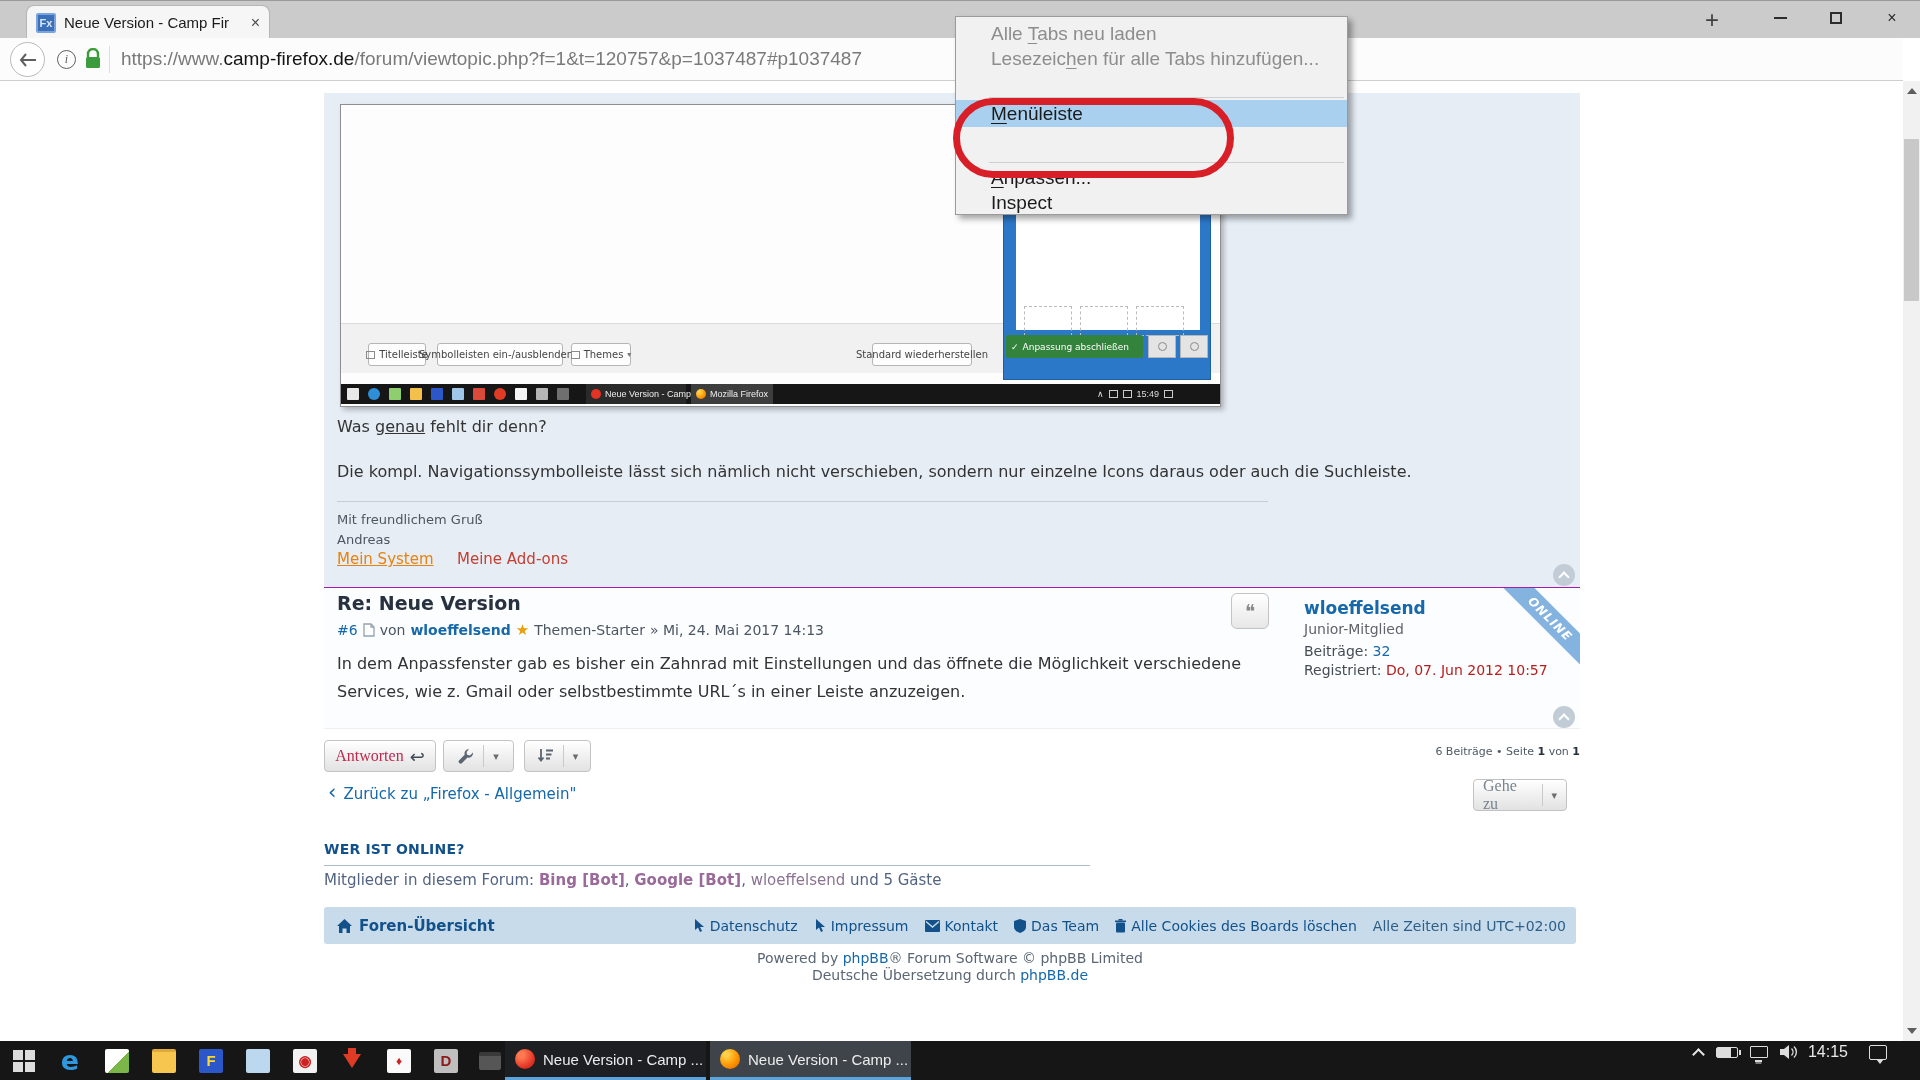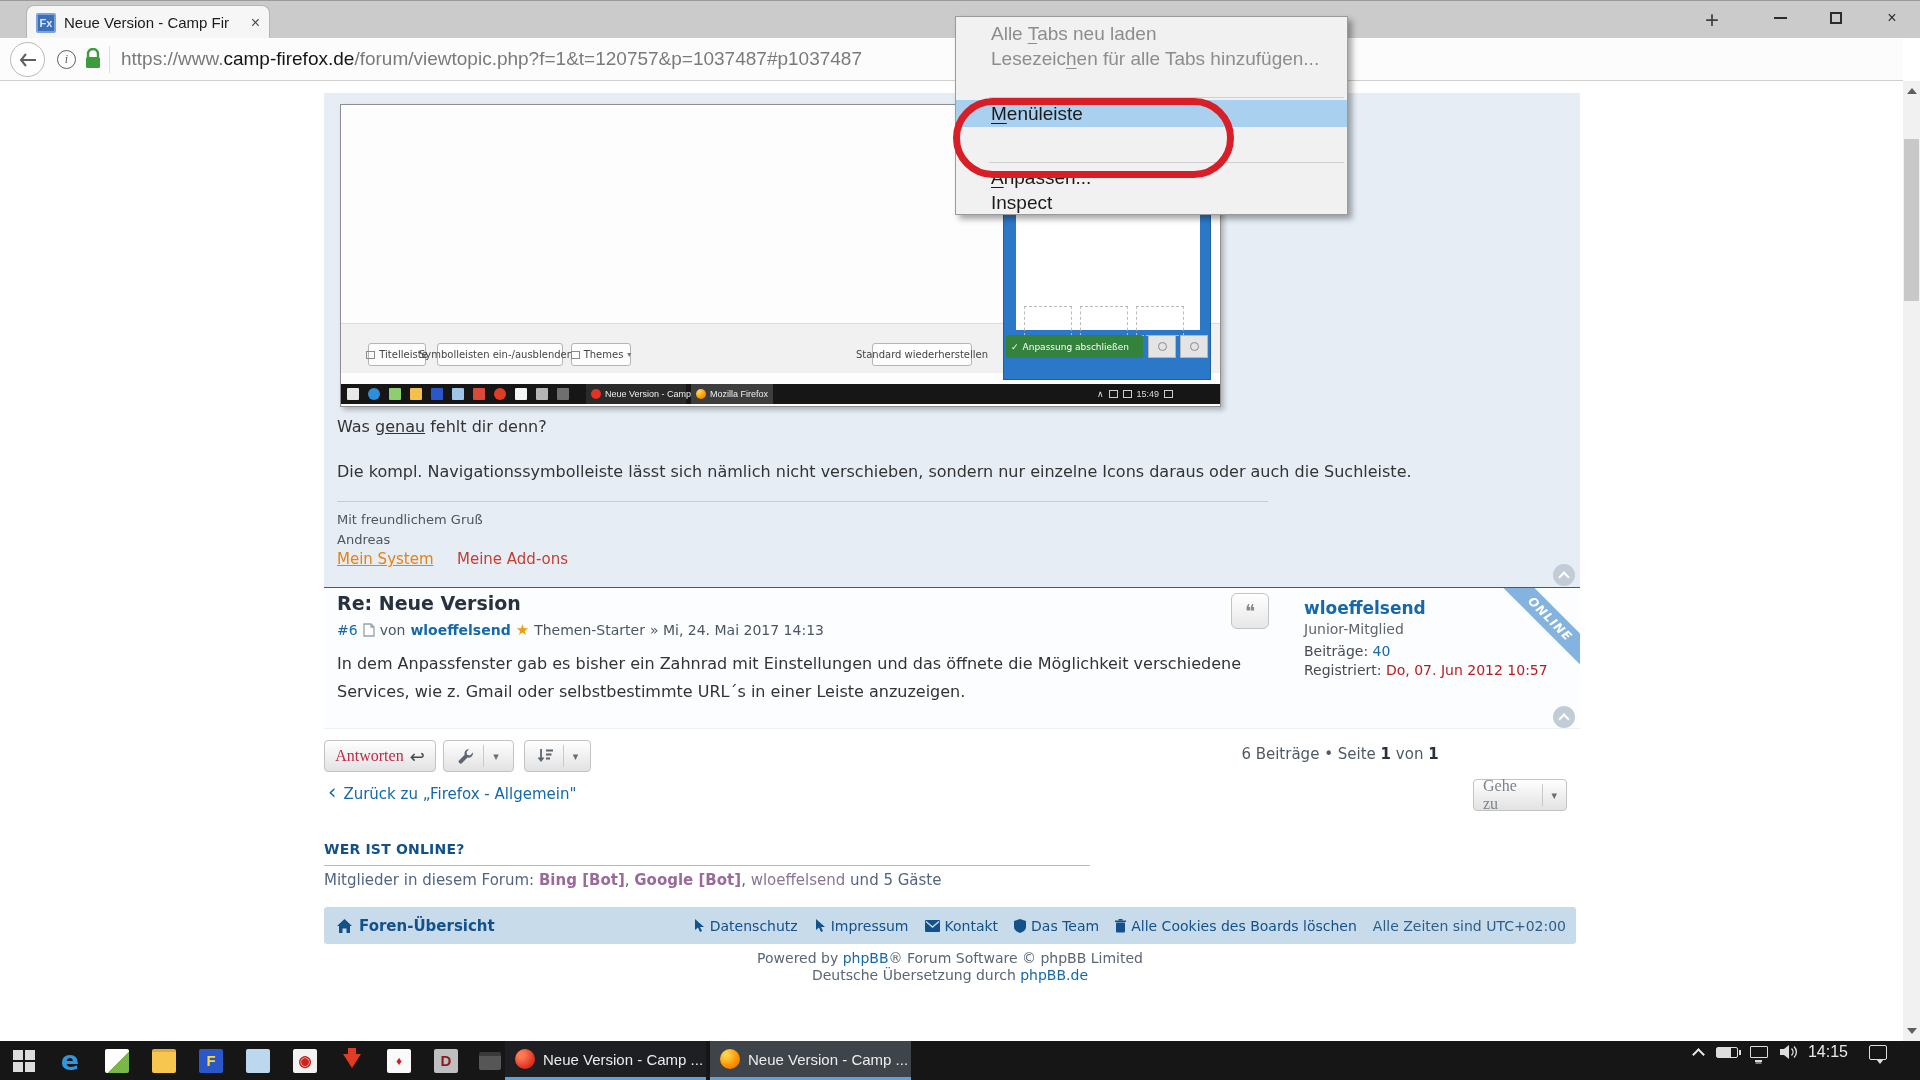--- a/index.html
+++ b/index.html
@@ -91,21 +91,21 @@
   .ribbonwrap{position:absolute;right:0;top:0;width:92px;height:92px;overflow:hidden}
   .ribbon{position:absolute;top:20px;right:-40px;width:140px;transform:rotate(45deg);background:#84b3df;color:#fff;font-weight:bold;font-size:12px;letter-spacing:1px;text-align:center;padding:4px 0;font-style:italic}
 
   
   .fbtn{position:absolute;height:32px;border:1px solid #c3c3c3;border-radius:4px;background:linear-gradient(#ffffff,#e2e2e2);display:flex;align-items:center;justify-content:center;font-size:15px;color:#4e5a65}
   .fbtn .seg{height:100%;display:flex;align-items:center;padding:0 9px}
   .fbtn .divv{width:1px;height:22px;background:#c9c9c9}
   .replytxt{color:#bc2a4d;font-family:"Liberation Serif",serif;font-size:16px}
   .replyarrow{font-size:18px;color:#3f4a56;margin-left:6px}
   .caret{font-size:11px;color:#6d6d6d}
-  .pag{position:absolute;left:1100px;top:664px;width:480px;text-align:center;font-size:15px;color:#4e5a65}
+  .pag{position:absolute;left:1100px;top:664px;width:480px;text-align:right;font-size:11px;color:#4e5a65}
   .pag b{color:#28313f}
   .backlink{position:absolute;left:328px;top:704px;font-size:15px;color:#1568a9;display:flex;align-items:center;gap:7px}
   .backlink .chev{font-size:21px;line-height:1;margin-top:-3px}
   .gotobtn{left:1473px;top:698px;width:94px}
   .gototxt{color:#79848f;font-family:"Liberation Serif",serif;font-size:16px}
 
   .whohead{position:absolute;left:324px;top:760px;font-size:14px;font-weight:bold;color:#12518a;letter-spacing:.2px}
   .wholine{position:absolute;left:324px;top:784px;width:766px;border-top:1px solid #a9bccd}
   .whotext{position:absolute;left:324px;top:790px;font-size:15px;color:#536482}
   .whotext .bot{font-weight:bold;color:#9a6a9a}
@@ -347,21 +347,21 @@
         <span>» Mi, 24. Mai 2017 14:13</span>
       </div>
       <div class="quotebtn">
           <span>❝</span>
         </div>
       <div class="pbody">In dem Anpassfenster gab es bisher ein Zahnrad mit Einstellungen und das öffnete die Möglichkeit verschiedene Services, wie z. Gmail oder selbstbestimmte URL´s in einer Leiste anzuzeigen.</div>
 
       <div class="profile">
         <span class="pname">wloeffelsend</span>
         <span class="prank">Junior-Mitglied</span>
-        <div class="pline" style="top:55px"><span>Beiträge:</span> <span class="lnk">40</span></div>
+        <div class="pline" style="top:55px"><span>Beiträge:</span> <span class="lnk">32</span></div>
         <div class="pline" style="top:74px"><span>Registriert:</span> <span class="val">Do, 07. Jun 2012 10:57</span></div>
         <div class="ribbonwrap">
             <span class="ribbon">ONLINE</span>
           </div>
       </div>
       <div class="uparr" style="left:1229px;top:118px">
           <i></i>
         </div>
     </div>
 

